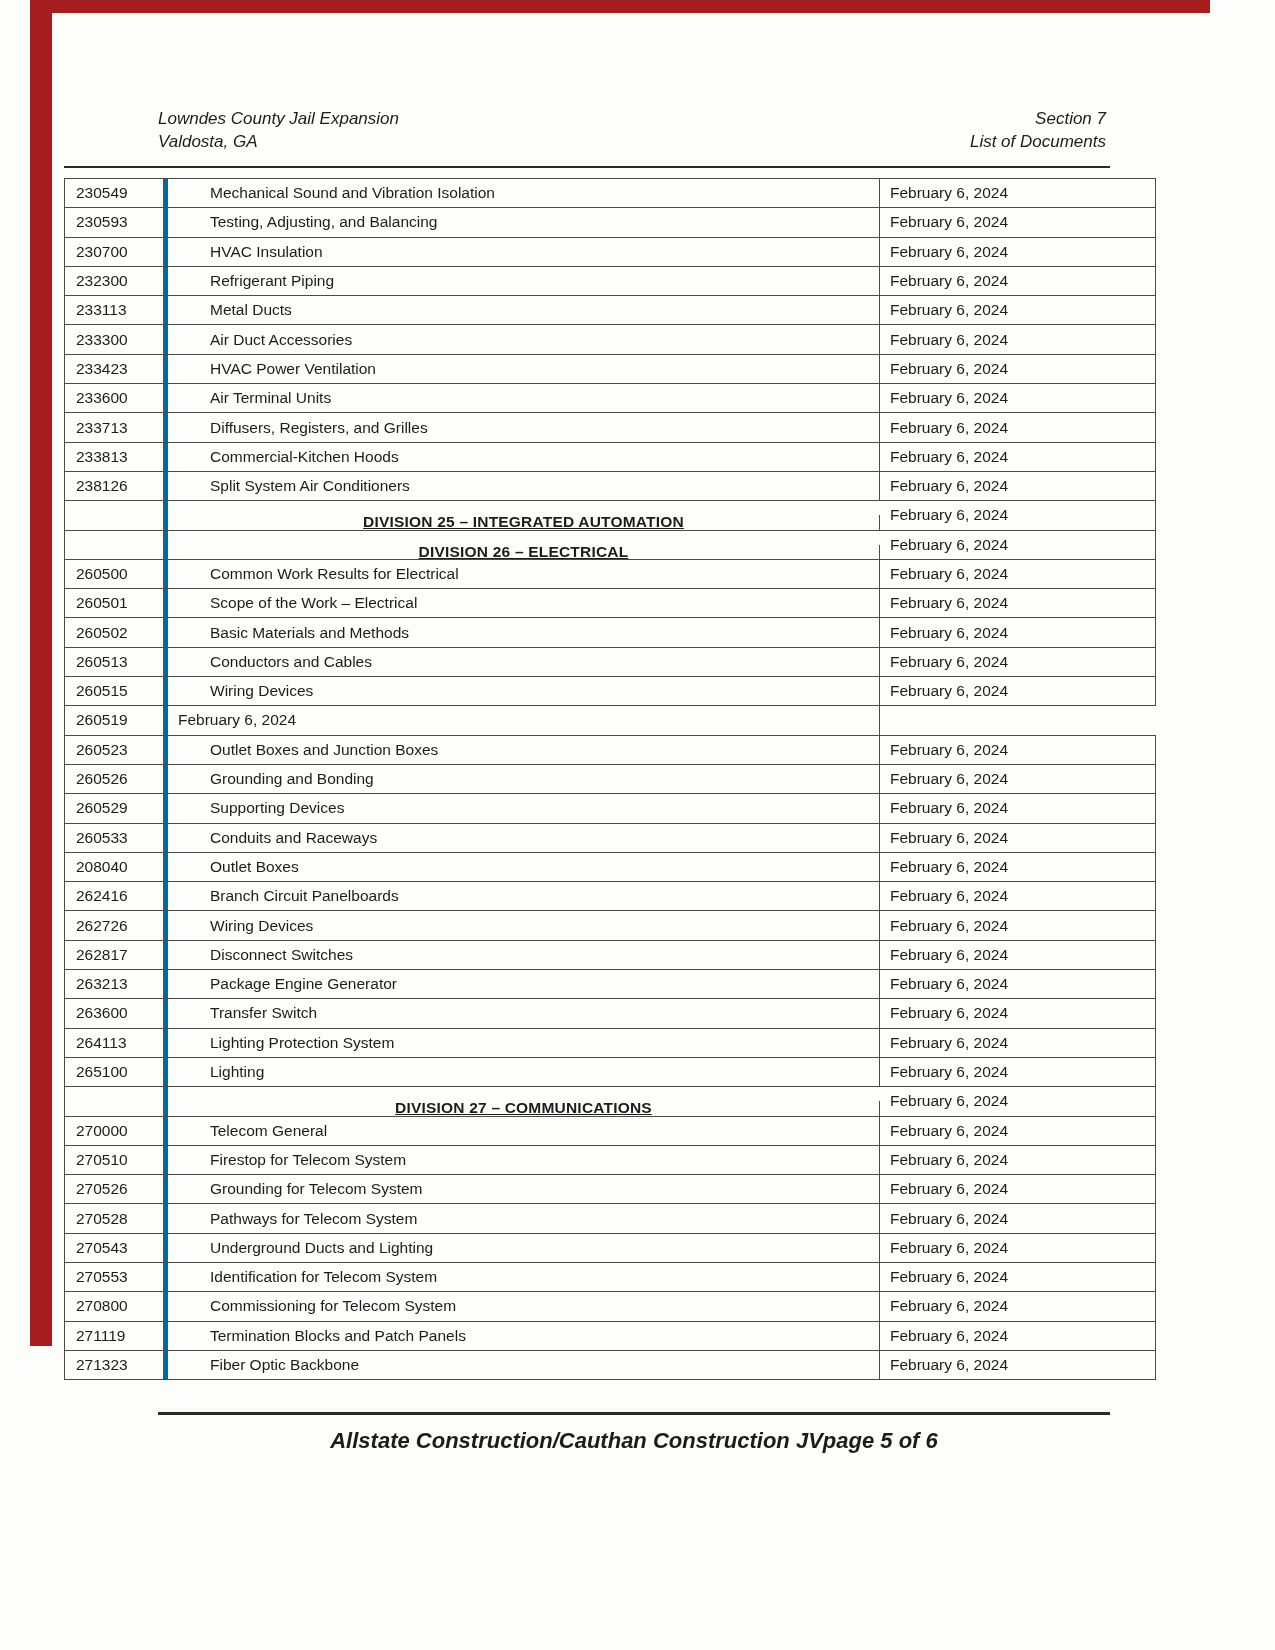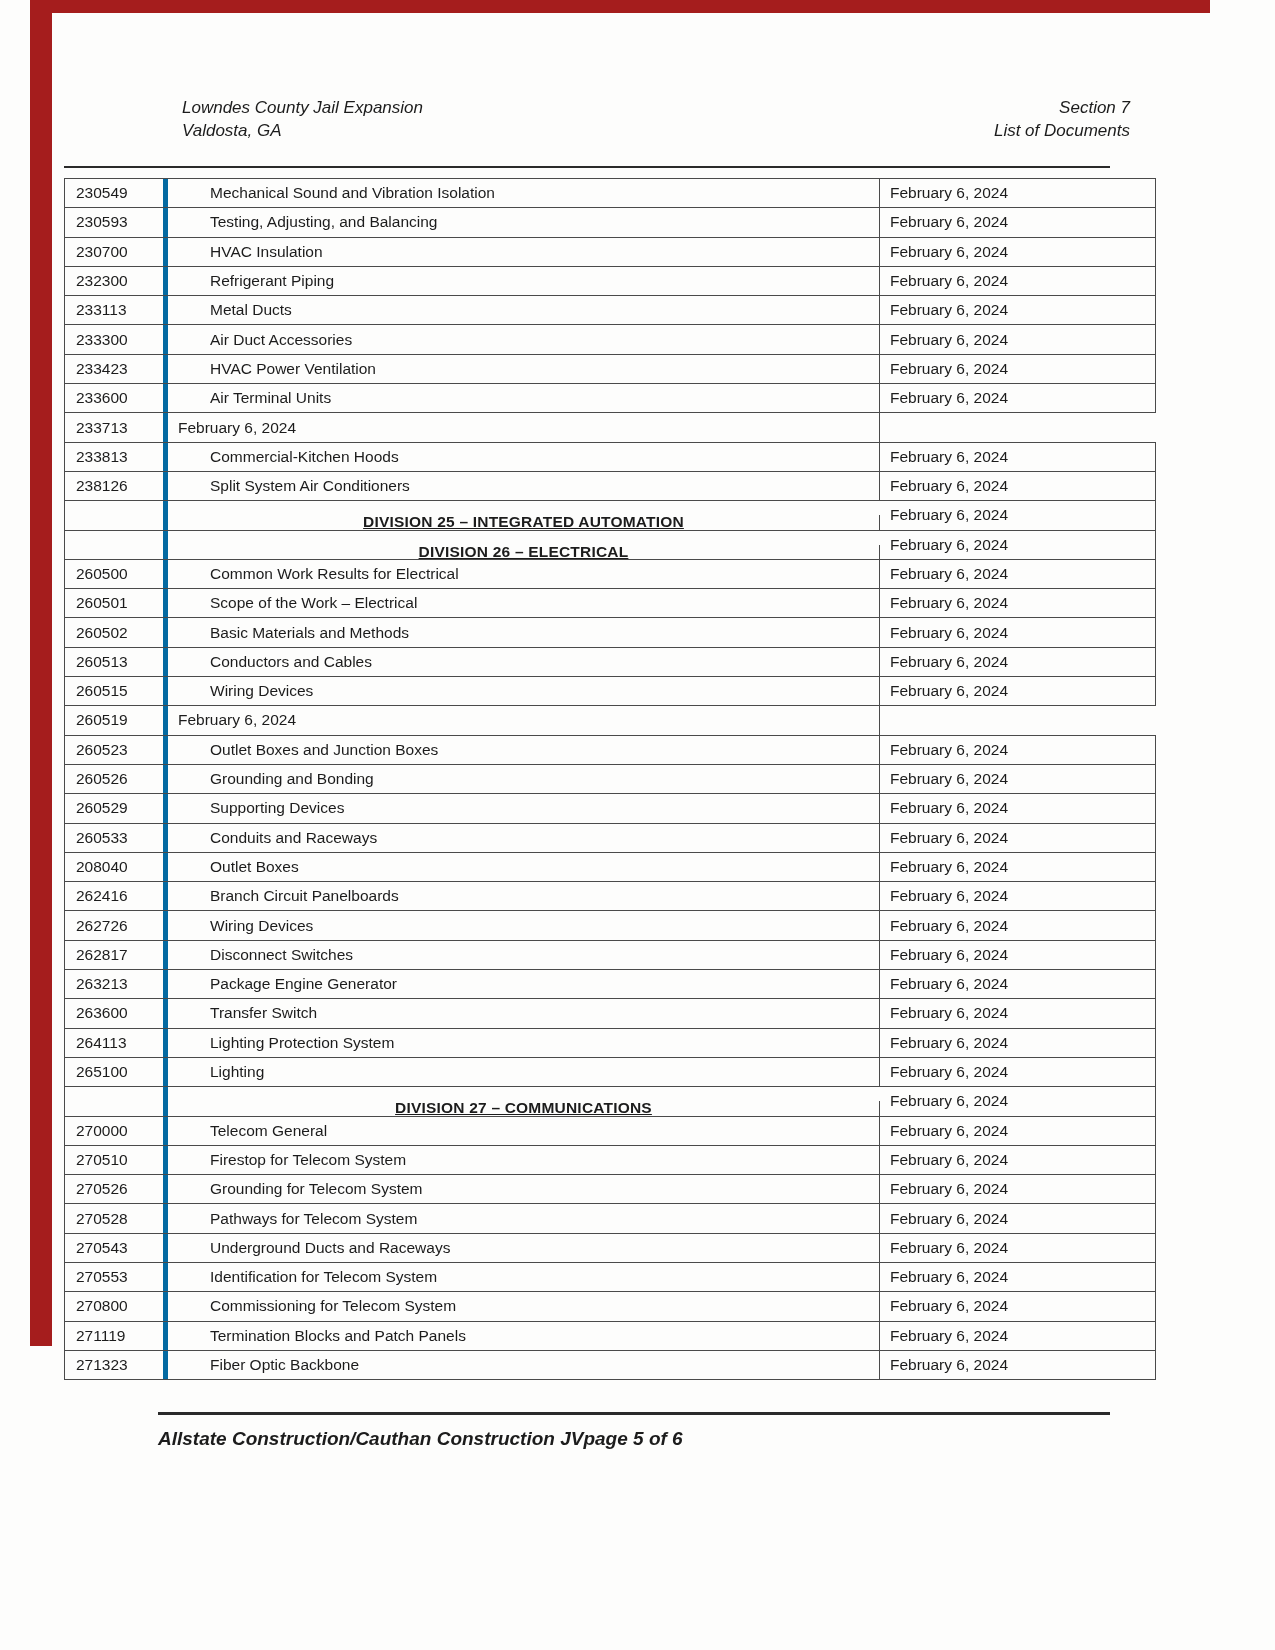--- a/index.html
+++ b/index.html
@@ -18,24 +18,24 @@
   .scan-bar-left {
     position: absolute; left: 30px; top: 0;
     width: 22px; height: 1346px;
   }
   .scan-bar-top {
     position: absolute; left: 30px; top: 0;
     width: 1180px; height: 13px;
   }
   
   .header {
-    position: absolute; left: 158px; top: 97px;
+    position: absolute; left: 158px; top: 108px;
     width: 948px;
     display: flex; justify-content: space-between;
-    font-style: italic; font-size: 17px; line-height: 1.35; margin-left: 24px;
+    font-style: italic; font-size: 17px; line-height: 1.35;
   }
   .header .right { text-align: right; }
   .header-rule {
     position: absolute; left: 64px; top: 166px;
     width: 1046px; height: 2px; background: #2a2a2a;
   }
   
   .doc-table {
     position: absolute; left: 64px; top: 178px;
     width: 1092px;
@@ -74,22 +74,22 @@
     margin-top: 14px;
   }
   
   .footer-rule {
     position: absolute; left: 158px; top: 1412px;
     width: 952px; height: 3px; background: #2a2a2a;
   }
   .footer {
     position: absolute; left: 158px; top: 1428px;
     width: 952px;
-    display: flex; justify-content: flex-start;
-    font-weight: bold; font-style: italic; font-size: 19px;
+    display: flex; justify-content: center;
+    font-weight: bold; font-style: italic; font-size: 22px;
   }
 </style>
 </head>
 <body>
 
 <div class="page">
 
   <div class="scan-bar-left" style="background: rgb(165, 29, 29);"></div>
   <div class="scan-bar-top" style="background: rgb(165, 29, 29);"></div>
 
@@ -142,20 +142,21 @@
         <div class="cell title">HVAC Power Ventilation</div>
         <div class="cell date">February 6, 2024</div>
       </div>
       <div class="row">
         <div class="cell num">233600</div>
         <div class="cell title">Air Terminal Units</div>
         <div class="cell date">February 6, 2024</div>
       </div>
       <div class="row">
         <div class="cell num">233713</div>
+        <div class="cell title">Diffusers, Registers, and Grilles</div>
         <div class="cell date">February 6, 2024</div>
       </div>
       <div class="row">
         <div class="cell num">233813</div>
         <div class="cell title">Commercial-Kitchen Hoods</div>
         <div class="cell date">February 6, 2024</div>
       </div>
       <div class="row">
         <div class="cell num">238126</div>
         <div class="cell title">Split System Air Conditioners</div>
@@ -280,21 +281,21 @@
         <div class="cell title">Grounding for Telecom System</div>
         <div class="cell date">February 6, 2024</div>
       </div>
       <div class="row">
         <div class="cell num">270528</div>
         <div class="cell title">Pathways for Telecom System</div>
         <div class="cell date">February 6, 2024</div>
       </div>
       <div class="row">
         <div class="cell num">270543</div>
-        <div class="cell title">Underground Ducts and Raceways</div>
+        <div class="cell title">Underground Ducts and Lighting</div>
         <div class="cell date">February 6, 2024</div>
       </div>
       <div class="row">
         <div class="cell num">270553</div>
         <div class="cell title">Identification for Telecom System</div>
         <div class="cell date">February 6, 2024</div>
       </div>
       <div class="row">
         <div class="cell num">270800</div>
         <div class="cell title">Commissioning for Telecom System</div>

